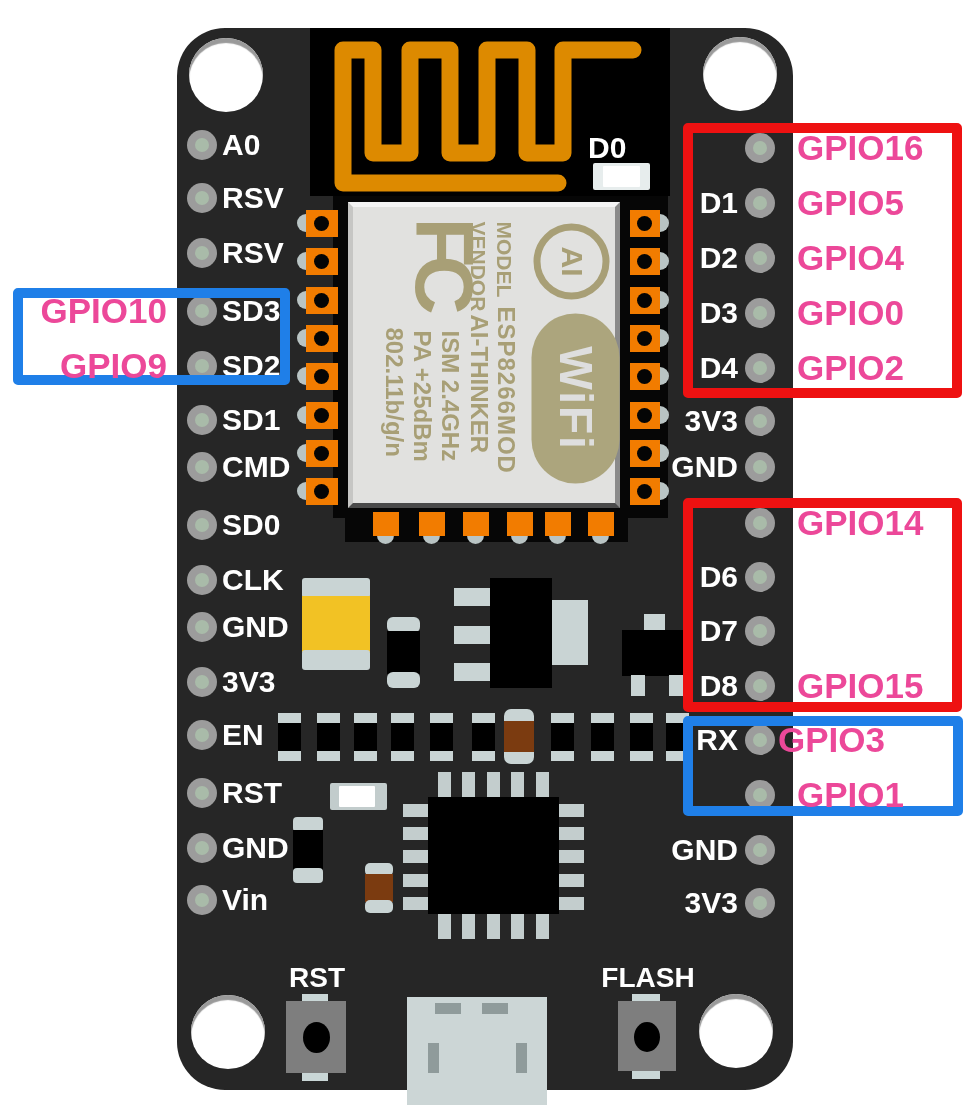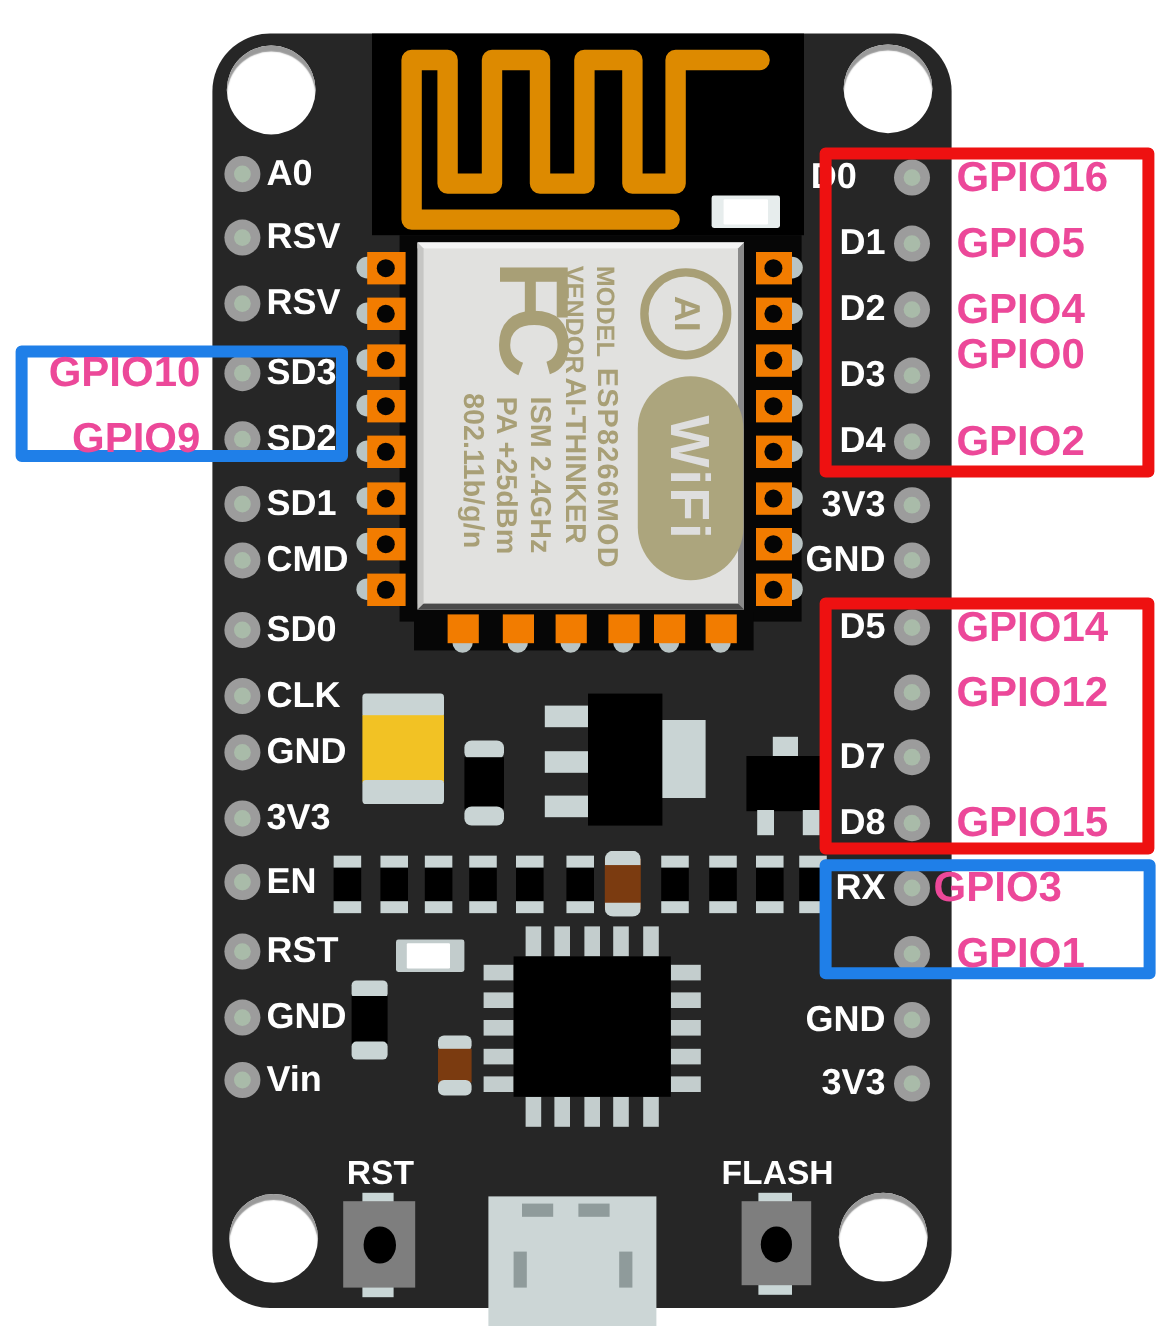--- a/index.html
+++ b/index.html
@@ -151,21 +151,21 @@
       <i></i>
     </div>
     <div class="pin-label" style="left: 222px; top: 828px;">GND</div>
     <div class="pin-circle" style="left: 187px; top: 885px;">
       <i></i>
     </div>
     <div class="pin-label" style="left: 222px; top: 880px;">Vin</div>
     <div class="pin-circle" style="left: 745px; top: 133px;">
       <i></i>
     </div>
-    <div class="pin-label" style="left: 564px; top: 128px; width: 150px; text-align: right;">D0</div>
+    <div class="pin-label" style="left: 588px; top: 128px; width: 150px; text-align: left;">D0</div>
     <div class="pin-circle" style="left: 745px; top: 188px;">
       <i></i>
     </div>
     <div class="pin-label" style="left: 588px; top: 183px; width: 150px; text-align: right;">D1</div>
     <div class="pin-circle" style="left: 745px; top: 243px;">
       <i></i>
     </div>
     <div class="pin-label" style="left: 588px; top: 238px; width: 150px; text-align: right;">D2</div>
     <div class="pin-circle" style="left: 745px; top: 298px;">
       <i></i>
@@ -179,24 +179,24 @@
       <i></i>
     </div>
     <div class="pin-label" style="left: 588px; top: 401px; width: 150px; text-align: right;">3V3</div>
     <div class="pin-circle" style="left: 745px; top: 452px;">
       <i></i>
     </div>
     <div class="pin-label" style="left: 588px; top: 447px; width: 150px; text-align: right;">GND</div>
     <div class="pin-circle" style="left: 745px; top: 508px;">
       <i></i>
     </div>
-    <div class="pin-label" style="left: 588px; top: 503px; width: 150px; text-align: right;">D5</div>
     <div class="pin-circle" style="left: 745px; top: 562px;">
       <i></i>
     </div>
+    <div class="pin-label" style="left: 588px; top: 557px; width: 150px; text-align: right;">D6</div>
     <div class="pin-circle" style="left: 745px; top: 616px;">
       <i></i>
     </div>
     <div class="pin-label" style="left: 588px; top: 611px; width: 150px; text-align: right;">D7</div>
     <div class="pin-circle" style="left: 745px; top: 671px;">
       <i></i>
     </div>
     <div class="pin-label" style="left: 588px; top: 666px; width: 150px; text-align: right;">D8</div>
     <div class="pin-circle" style="left: 745px; top: 725px;">
       <i></i>
@@ -210,25 +210,24 @@
     </div>
     <div class="pin-label" style="left: 588px; top: 830px; width: 150px; text-align: right;">GND</div>
     <div class="pin-circle" style="left: 745px; top: 888px;">
       <i></i>
     </div>
     <div class="pin-label" style="left: 588px; top: 883px; width: 150px; text-align: right;">3V3</div>
     <div class="ann-box" style="left: 683px; top: 123px; width: 259px; height: 255px; border-color: rgb(238, 17, 17);"></div>
     <div class="gpio-label" style="left: 797px; top: 122px;">GPIO16</div>
     <div class="gpio-label" style="left: 797px; top: 177px;">GPIO5</div>
     <div class="gpio-label" style="left: 797px; top: 232px;">GPIO4</div>
-    <div class="gpio-label" style="left: 797px; top: 270px;">GPIO0</div>
+    <div class="gpio-label" style="left: 797px; top: 287px;">GPIO0</div>
     <div class="gpio-label" style="left: 797px; top: 342px;">GPIO2</div>
     <div class="ann-box" style="left: 683px; top: 498px; width: 259px; height: 194px; border-color: rgb(238, 17, 17);"></div>
     <div class="gpio-label" style="left: 797px; top: 497px;">GPIO14</div>
-    <div class="gpio-label" style="left: 797px; top: 551px;">GPIO12</div>
     <div class="gpio-label" style="left: 797px; top: 660px;">GPIO15</div>
     <div class="ann-box" style="left: 683px; top: 716px; width: 260px; height: 80px; border-color: rgb(31, 127, 232);"></div>
     <div class="gpio-label" style="left: 778px; top: 714px;">GPIO3</div>
     <div class="gpio-label" style="left: 797px; top: 769px;">GPIO1</div>
     <div class="ann-box" style="left: 13px; top: 288px; width: 257px; height: 77px; border-color: rgb(31, 127, 232);"></div>
     <div class="gpio-label" style="left: 15px; top: 285px; width: 152px; text-align: right;">GPIO10</div>
     <div class="gpio-label" style="left: 15px; top: 340px; width: 152px; text-align: right;">GPIO9</div>
     <div class="abs" style="left: 297px; top: 214px; width: 18px; height: 18px; border-radius: 50%; background: rgb(185, 196, 196); z-index: 6;"></div>
     <div class="abs" style="left: 306px; top: 210px; width: 32px; height: 27px; background: rgb(242, 124, 0); z-index: 7;"></div>
     <div class="abs" style="left: 314px; top: 216px; width: 15px; height: 15px; border-radius: 50%; background: rgb(5, 5, 5); z-index: 8;"></div>

